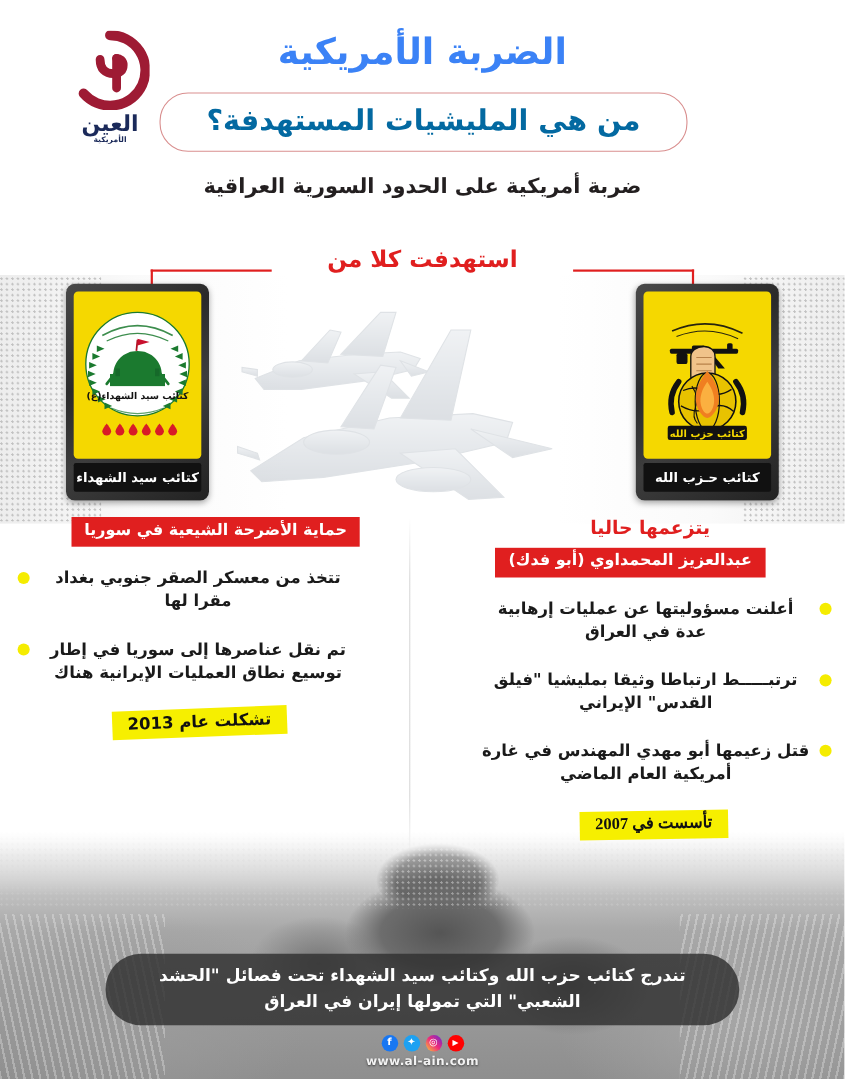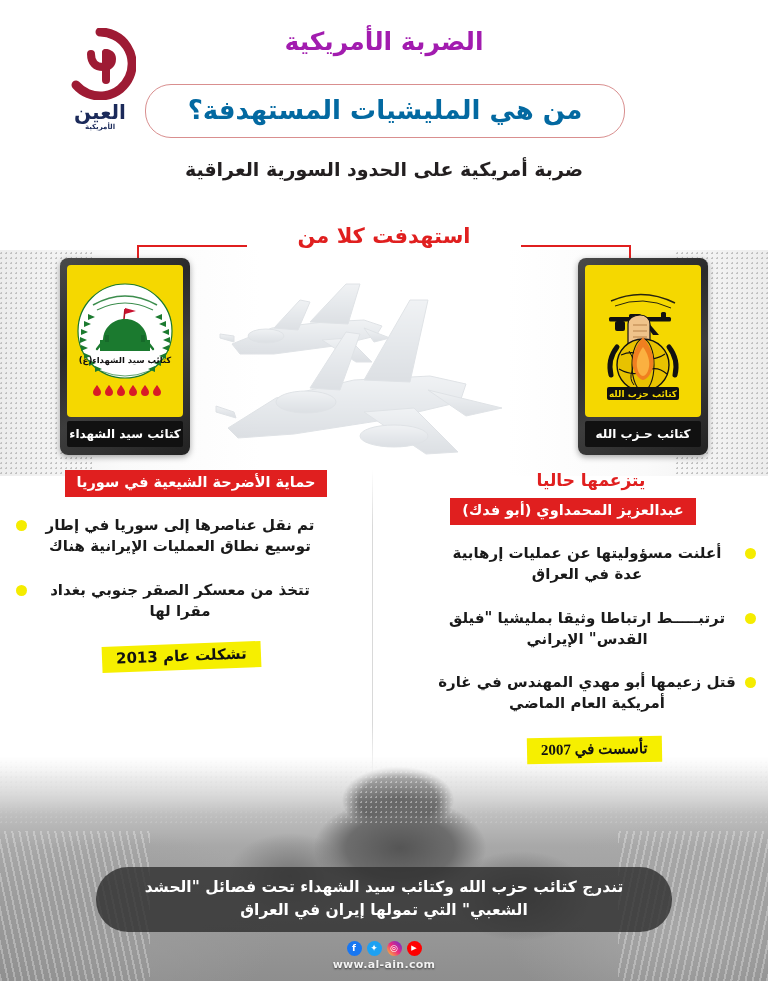--- a/index.html
+++ b/index.html
@@ -78,21 +78,21 @@
   .logo .brand{
     margin-top:2px;font-size:20px;font-weight:bold;color:#1b2a5a;line-height:1;
     letter-spacing:0;
   }
   .logo .brand-sub{
     margin-top:1px;font-size:7px;font-weight:bold;color:#1b2a5a;letter-spacing:.5px;
   }
 
   .title{
     position:absolute;left:0;right:0;top:28px;text-align:center;z-index:5;
-    font-size:25px;font-weight:bold;color:#a21caf;line-height:1.15;
+    font-size:33px;font-weight:bold;color:#3b82f6;line-height:1.15;
     letter-spacing:-.3px;
   }
   .qbox{
     position:absolute;left:145px;top:84px;width:478px;height:52px;z-index:5;
     border:1.6px solid #d98f8f;border-radius:26px;
     display:flex;align-items:center;justify-content:center;
     background:#fff;
   }
   .qbox span{
     font-size:26px;font-weight:bold;color:#0369a1;line-height:1;
@@ -441,25 +441,25 @@
     </div>
   </div>
 
   <div class="col left">
     <div>
       <span class="badge">حماية الأضرحة الشيعية في سوريا</span>
     </div>
     <ul class="bullets">
       <li>
         <span class="dot"></span>
-        <span>تم نقل عناصرها إلى سوريا في إطار توسيع نطاق العمليات الإيرانية هناك</span>
+        <span>تتخذ من معسكر الصقر جنوبي بغداد مقرا لها</span>
       </li>
       <li>
         <span class="dot"></span>
-        <span>تتخذ من معسكر الصقر جنوبي بغداد مقرا لها</span>
+        <span>تم نقل عناصرها إلى سوريا في إطار توسيع نطاق العمليات الإيرانية هناك</span>
       </li>
     </ul>
     <div class="yr-wrap">
       <span class="yearmark">تشكلت عام 2013</span>
     </div>
   </div>
 
   <div class="caption">
     <span>تندرج كتائب حزب الله وكتائب سيد الشهداء تحت فصائل "الحشد الشعبي" التي تمولها إيران في العراق</span>
   </div>

